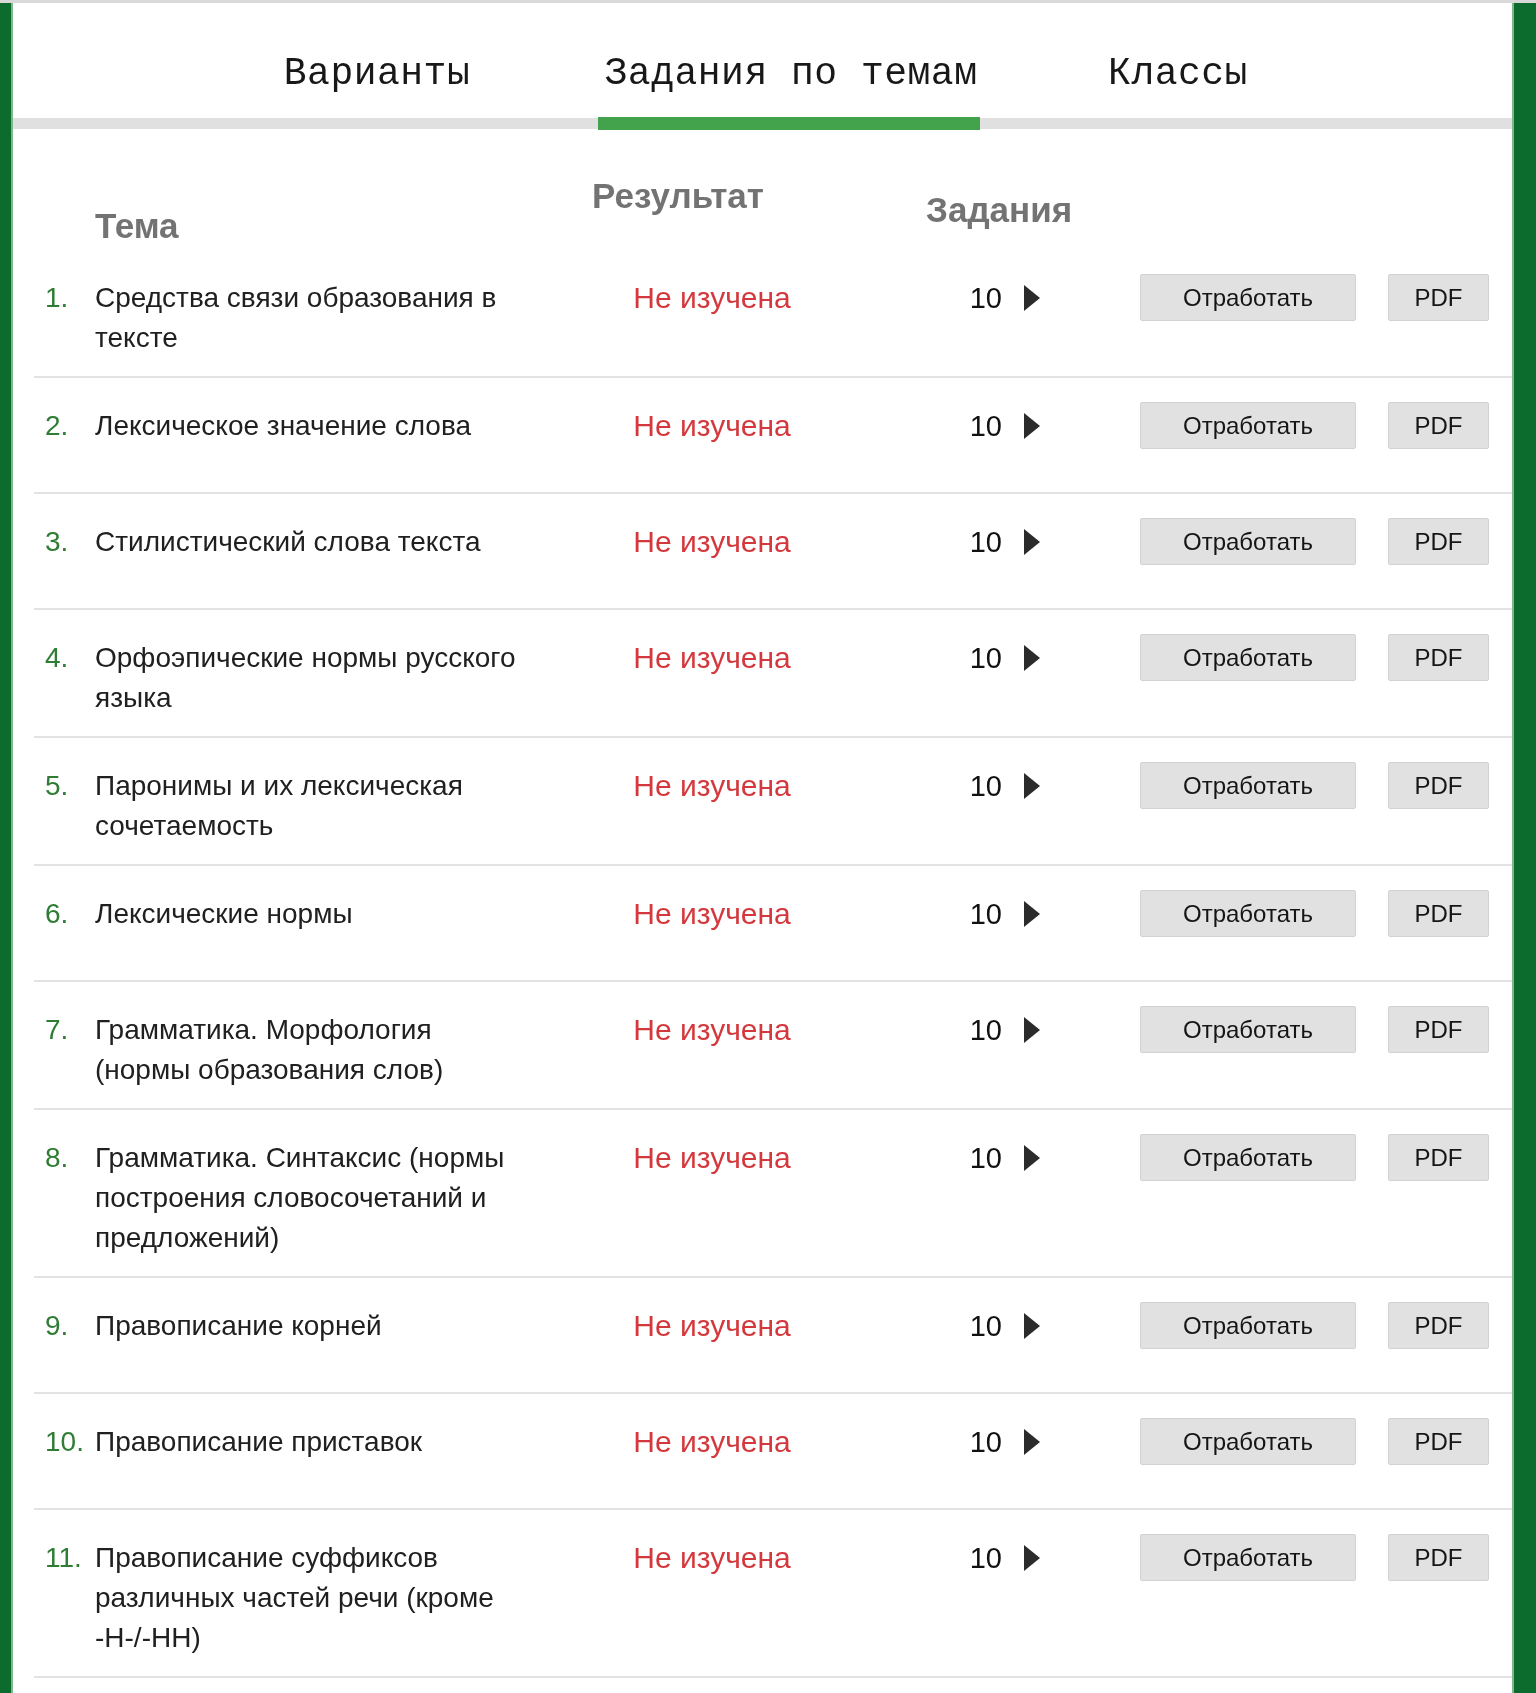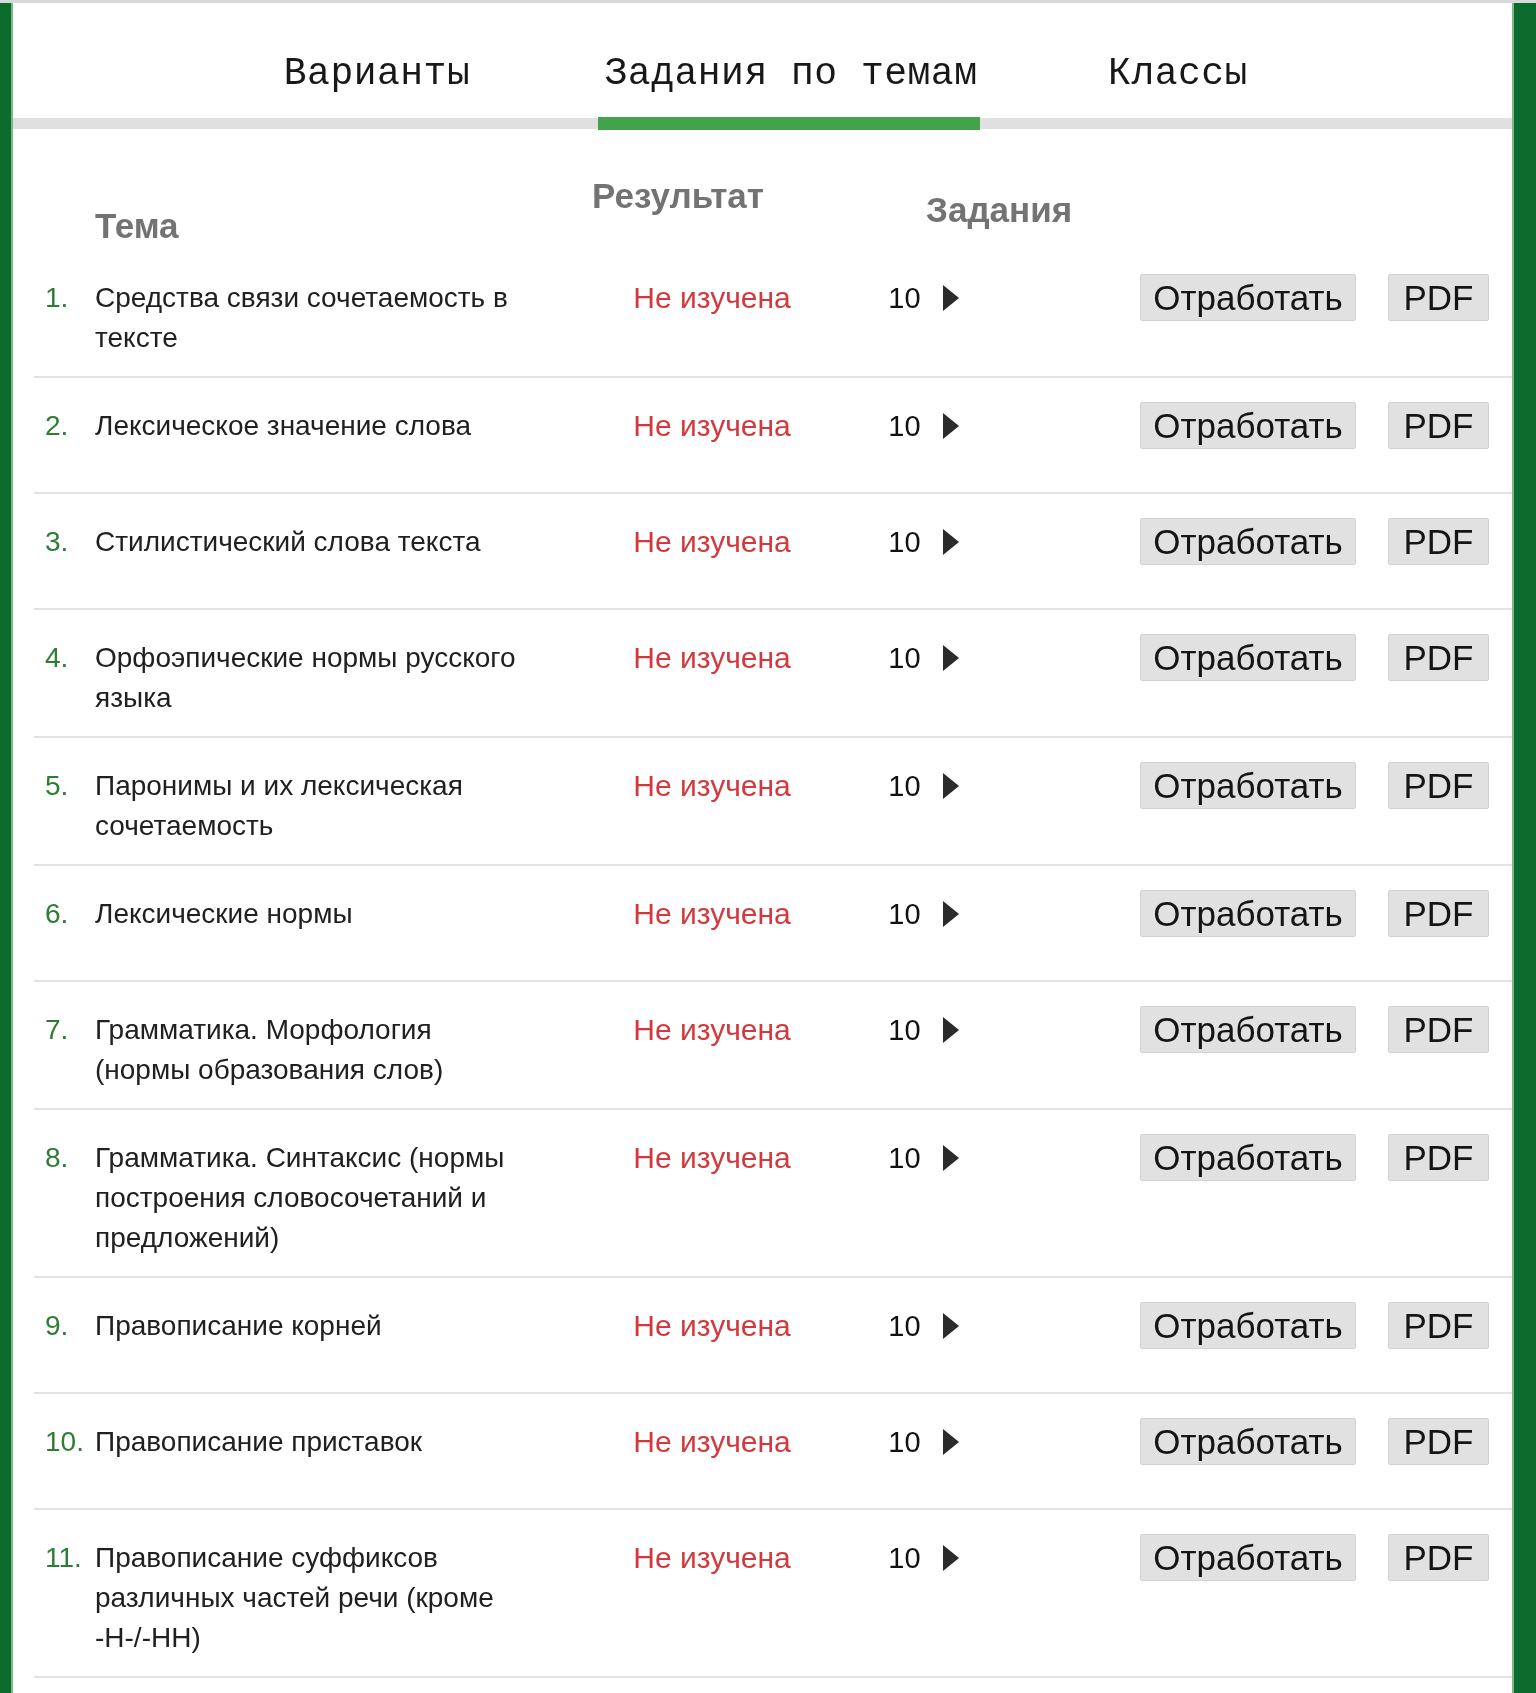--- a/index.html
+++ b/index.html
@@ -45,28 +45,28 @@
   .row {
     display:flex; align-items:flex-start;
     margin:0 22px 0 34px; padding:28px 25px 18px 11px;
     min-height:116px; box-sizing:border-box;
     border-bottom:2px solid #e3e3e3; background:#fff;
   }
   .c-num   { flex:none; width:50px;  font-size:28px; line-height:40px; color:var(--number-green,#2f7d34); }
   .c-topic { flex:none; width:428px; font-size:28px; line-height:40px; color:#202020; }
   .c-result{ flex:none; width:190px; margin-left:94px; font-size:30px; line-height:40px;
              color:var(--status-red,#d4383c); white-space:nowrap;text-align:center; }
-  .c-tasks { flex:none; width:233px; height:40px; display:flex; justify-content:center;
+  .c-tasks { flex:none; width:233px; height:40px; display:flex; justify-content:flex-end;
              align-items:center; gap:22px; font-size:29px; color:#111111; }
   .arrow   { width:0; height:0; border-left:16px solid #2b2b2b;
              border-top:13px solid transparent; border-bottom:13px solid transparent; cursor:pointer; }
   .c-actions { margin-left:auto; display:flex; gap:32px; margin-top:-4px; }
   .btn {
     height:47px; background:var(--button-gray,#e1e1e1); border:1px solid #d2d2d2; border-radius:2px;
-    font-family:inherit; font-size:35px; color:#151515; cursor:pointer; padding:0; white-space:nowrap;
+    font-family:inherit; font-size:24px; color:#151515; cursor:pointer; padding:0; white-space:nowrap;
   }
   .btn-practice { width:216px; }
   .btn-pdf      { width:101px; }
 </style>
 </head>
 <body>
 
 <div class="page">
   <div class="top-line"></div>
   <div class="edge-left"></div>
@@ -81,21 +81,21 @@
     <div class="track-active"></div>
   </div>
 
   <div class="th h-topic">Тема</div>
   <div class="th h-result">Результат</div>
   <div class="th h-tasks">Задания</div>
 
   <main class="rows" id="rows">
   <div class="row">
     <div class="c-num">1.</div>
-    <div class="c-topic">Средства связи сочетаемость в тексте</div>
+    <div class="c-topic">Средства связи образования в тексте</div>
     <div class="c-result">Не изучена</div>
     <div class="c-tasks">
       <span>10</span>
       <span class="arrow"></span>
     </div>
     <div class="c-actions">
       <button class="btn btn-practice">Отработать</button>
       <button class="btn btn-pdf">PDF</button>
     </div>
   </div>

